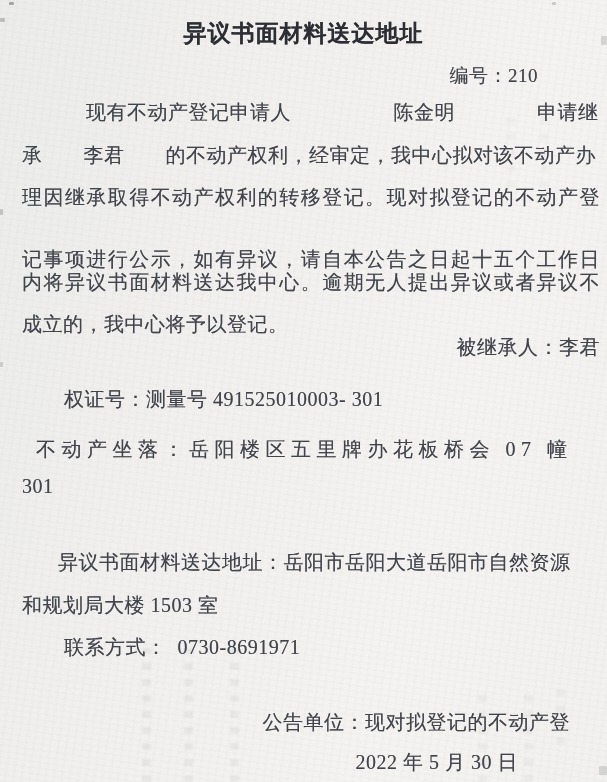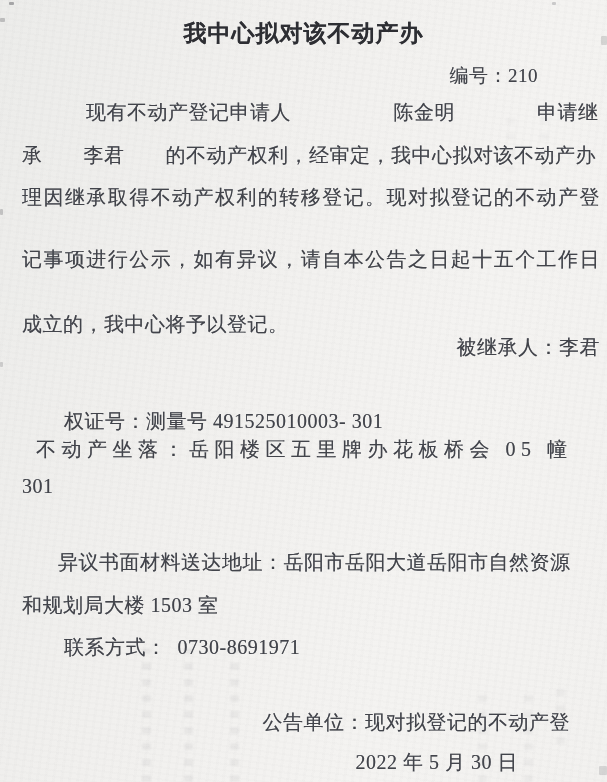--- a/index.html
+++ b/index.html
@@ -37,21 +37,21 @@
   }
   .docnum{top:62px;text-align:right;padding-right:62px;width:516px;font-size:19px;}
   .just{text-align:justify;text-align-last:justify;}
   .p1-l1{top:99px;text-indent:64px;}
   .p1-l2{top:142px;}
   .p1-l3{top:184px;}
   .p1-l4{top:215px;margin-top:31px;}
   .p1-l5{top:269px;}
   .p1-l6{top:312px;font-family:Liberation Mono, monospace;}
   .d-l1{top:334px;text-indent:42px;text-align:right;}
-  .d-l2{top:408px;text-indent:42px;}
+  .d-l2{top:386px;text-indent:42px;}
   .d-l3{top:436px;text-indent:14px;letter-spacing:5.5px;}
   .d-l4{top:473px;}
   .o-l1{top:549px;text-indent:36px;}
   .o-l2{top:592px;}
   .o-l3{top:634px;text-indent:42px;}
   .f-l1{top:709px;text-align:right;padding-right:30px;width:548px;}
   .f-l2{top:749px;text-align:right;padding-right:82px;width:496px;}
   
   .speck{position:absolute;background:#8d8d90;opacity:0.75;border-radius:1px;}
   .sp1{left:9px;top:2px;width:5px;height:3px;}
@@ -70,33 +70,34 @@
   .ghost2{left:472px;top:688px;width:96px;height:94px;opacity:0.4;}
   .ghost2 .c1{left:6px;} .ghost2 .c2{left:52px;} .ghost2 .c3{left:84px;height:60%;}
   .ghost3{left:496px;top:118px;width:70px;height:70px;opacity:0.22;}
   .ghost3 .c1{left:10px;} .ghost3 .c2{left:44px;}
 </style>
 </head>
 <body>
 
 <div class="page">
 
-  <div class="line title">我中心拟对该不动产办</div>
+  <div class="line title">异议书面材料送达地址</div>
 
   <div class="line docnum">编号：210</div>
 
   <div class="line p1-l2">承　　李君　　的不动产权利，经审定，我中心拟对该不动产办</div>
   <div class="line p1-l1">现有不动产登记申请人　　　　　陈金明　　　　申请继</div>
   <div class="line p1-l3 just">理因继承取得不动产权利的转移登记。现对拟登记的不动产登</div>
   <div class="line p1-l4 just">记事项进行公示，如有异议，请自本公告之日起十五个工作日</div>
+  <div class="line p1-l5 just">内将异议书面材料送达我中心。逾期无人提出异议或者异议不</div>
   <div class="line p1-l6">成立的，我中心将予以登记。</div>
 
   <div class="line d-l1">被继承人：李君</div>
   <div class="line d-l2">权证号：测量号 491525010003- 301</div>
-  <div class="line d-l3">不动产坐落：岳阳楼区五里牌办花板桥会 05 幢</div>
+  <div class="line d-l3">不动产坐落：岳阳楼区五里牌办花板桥会 07 幢</div>
   <div class="line d-l4">301</div>
 
   <div class="line o-l1">异议书面材料送达地址：岳阳市岳阳大道岳阳市自然资源</div>
   <div class="line o-l2">和规划局大楼 1503 室</div>
   <div class="line o-l3">联系方式：  0730-8691971</div>
 
   <div class="line f-l1">公告单位：现对拟登记的不动产登</div>
   <div class="line f-l2">2022 年 5 月 30 日</div>
 
   <div class="speck sp1"></div>

